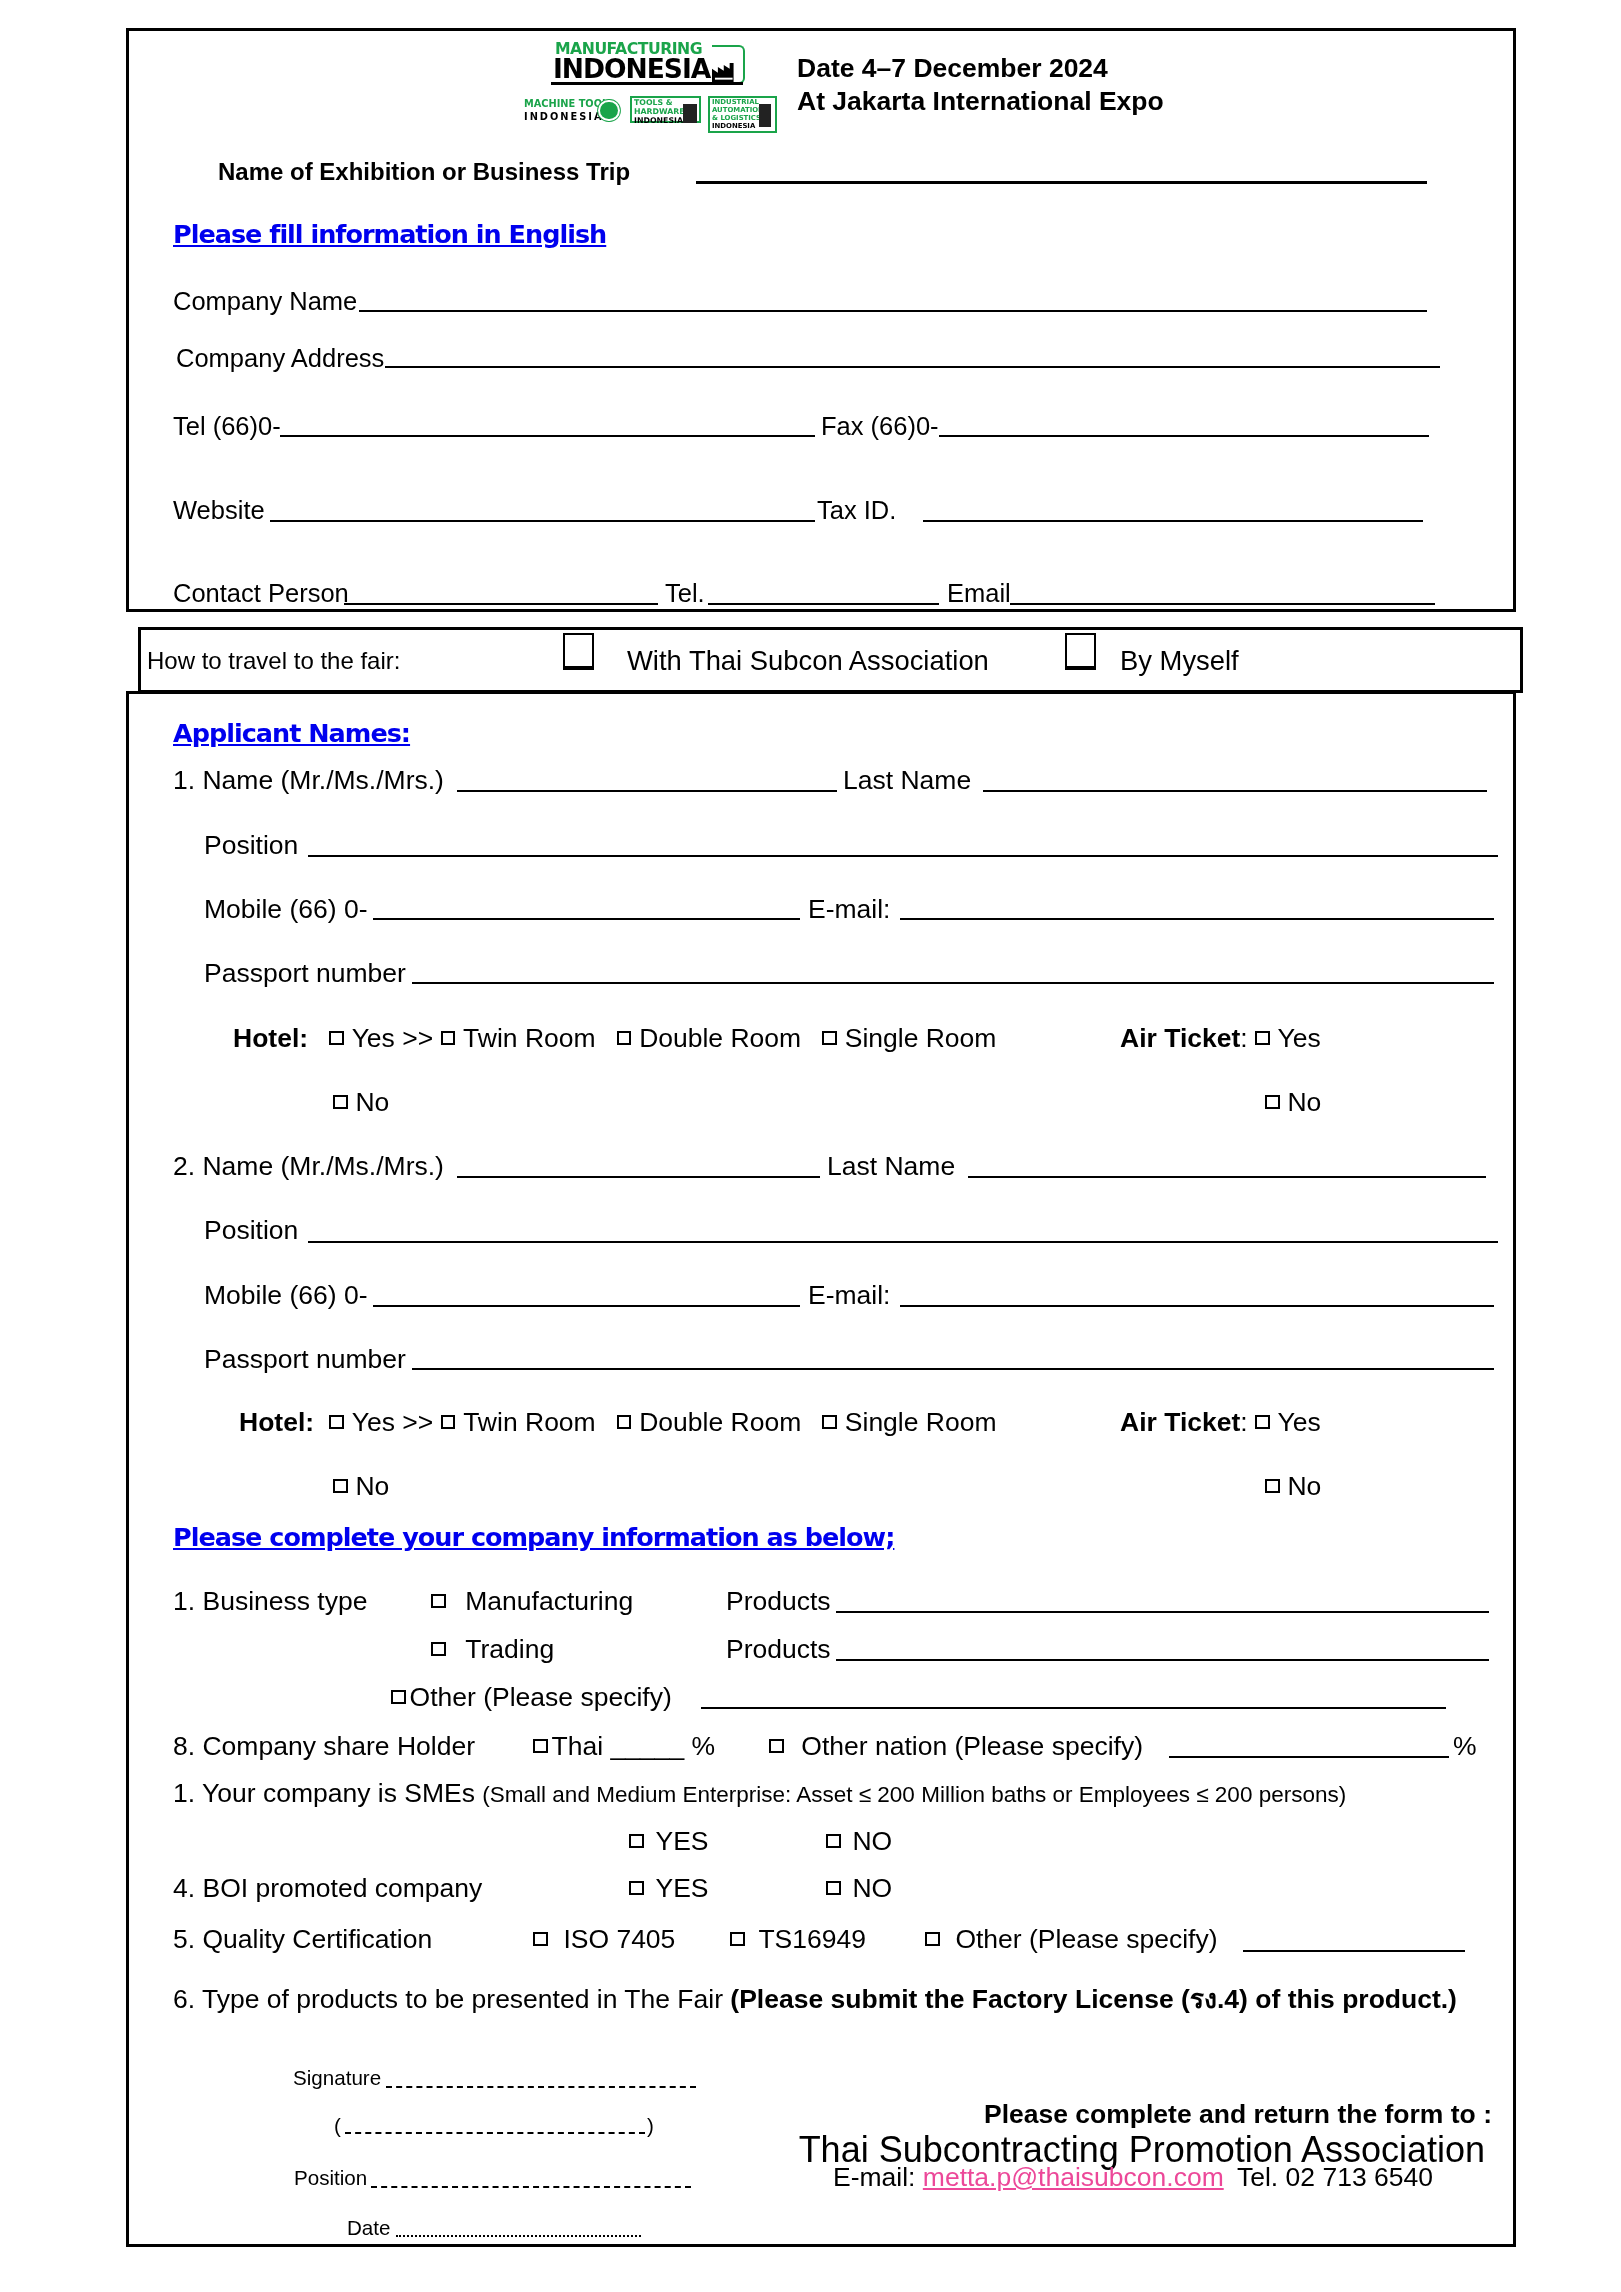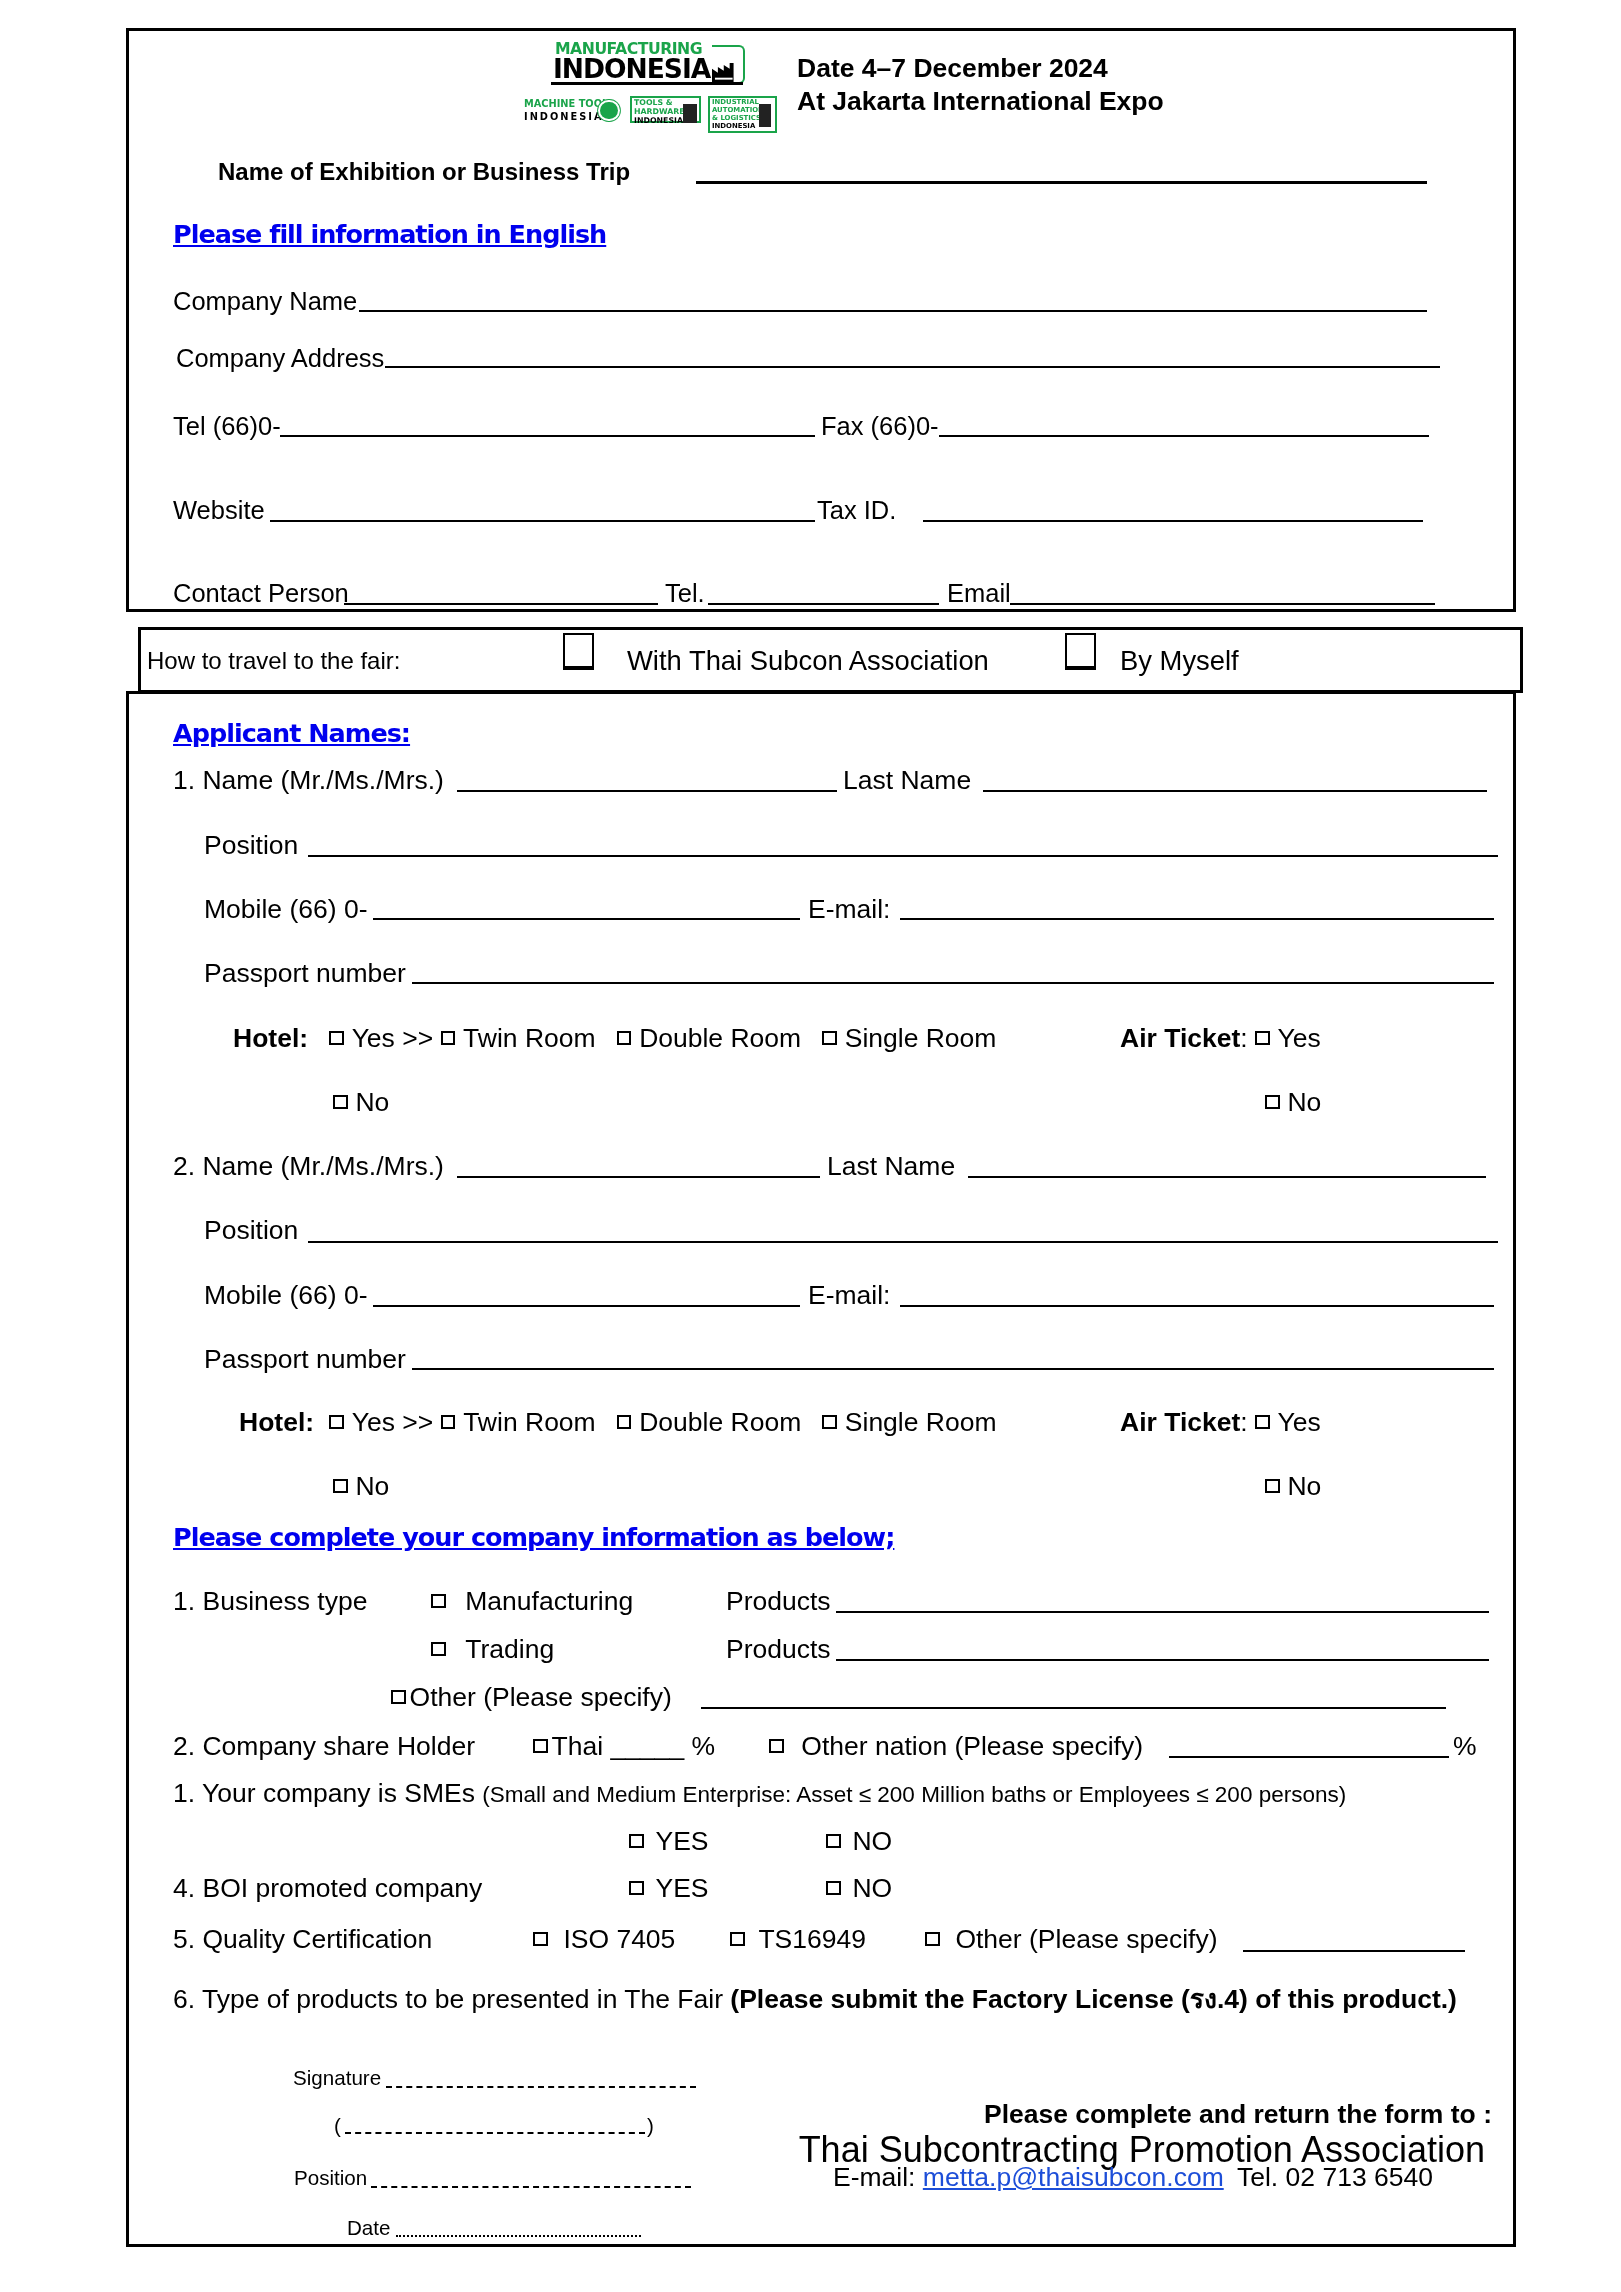--- a/index.html
+++ b/index.html
@@ -9,21 +9,21 @@
   .box { position:absolute; border:3.9px solid #000; box-sizing:border-box; }
   .t { font-size:25.5px; line-height:29px; }
   .tb { font-size:26.5px; line-height:29px; font-weight:bold; }
   .link-head { font-family:"DejaVu Sans", sans-serif; font-size:25.5px; font-weight:bold; color:#0000ee; text-decoration:underline; letter-spacing:-1px; }
   .line { position:absolute; border-bottom:2.9px solid #000; height:0; }
   .cb { display:inline-block; width:14.7px; height:14.7px; border:2px solid #000; border-right-width:2.9px; border-bottom-width:2.9px; vertical-align:middle; margin-right:7.8px; position:relative; top:-2px; box-sizing:border-box; }
   .bigcb { position:absolute; width:31px; height:37px; border:2.9px solid #000; border-bottom-width:4.9px; box-sizing:border-box; }
   .dash { position:absolute; border-bottom:2.9px dashed #000; height:0; }
   .dots { position:absolute; border-bottom:2px dotted #000; height:0; }
   .green { color:#1aa44a; }
-  .blue-link { color:#1d4ed8; text-decoration:underline; }
+  .blue-link { color:#ec4899; text-decoration:underline; }
 </style>
 </head>
 <body>
 
 <div class="box" style="left:126px; top:28px; width:1390px; height:584px;"></div>
 
 <div class="abs" style="left:524px; top:39px; width:255px; height:98px;">
   <div class="abs green" style="left:31px; top:0px; font-family:'DejaVu Sans',sans-serif; font-weight:bold; font-size:15.7px; letter-spacing:-0.5px;">MANUFACTURING</div>
   <div class="abs" style="left:29px; top:13.7px; font-family:'DejaVu Sans',sans-serif; font-weight:bold; font-size:26.5px; letter-spacing:-1px;">INDONESIA</div>
   <div class="abs" style="left:188px; top:5.9px; width:33px; height:39px; border:2.9px solid #1aa44a; border-left:none; border-radius:0 5.9px 5.9px 0; box-sizing:border-box;">
@@ -181,21 +181,21 @@
   <span class="cb" style="margin-right:19.6px;"></span><span>Trading</span>
 </div>
 <div class="abs t" style="left:726px; top:1635px; font-size:26.5px;">Products</div>
 <div class="line" style="left:836px; top:1659px; width:653px;"></div>
 
 <div class="abs t" style="left:391px; top:1683px; font-size:26.5px;">
   <span class="cb" style="margin-right:3.9px;"></span><span>Other (Please specify)</span>
 </div>
 <div class="line" style="left:701px; top:1707px; width:745px;"></div>
 
-<div class="abs t" style="left:173px; top:1732px; font-size:26.5px;">2. Company share Holder</div>
+<div class="abs t" style="left:173px; top:1732px; font-size:26.5px;">8. Company share Holder</div>
 <div class="abs t" style="left:533px; top:1732px; font-size:26.5px;">
   <span class="cb" style="margin-right:3.9px;"></span><span>Thai</span>
   <span>_____ %</span>
 </div>
 <div class="abs t" style="left:769px; top:1732px; font-size:26.5px;">
   <span class="cb" style="margin-right:17.6px;"></span><span>Other nation (Please specify)</span>
 </div>
 <div class="line" style="left:1169px; top:1756px; width:280px;"></div>
 <div class="abs t" style="left:1453px; top:1732px; font-size:26.5px;">%</div>
 

